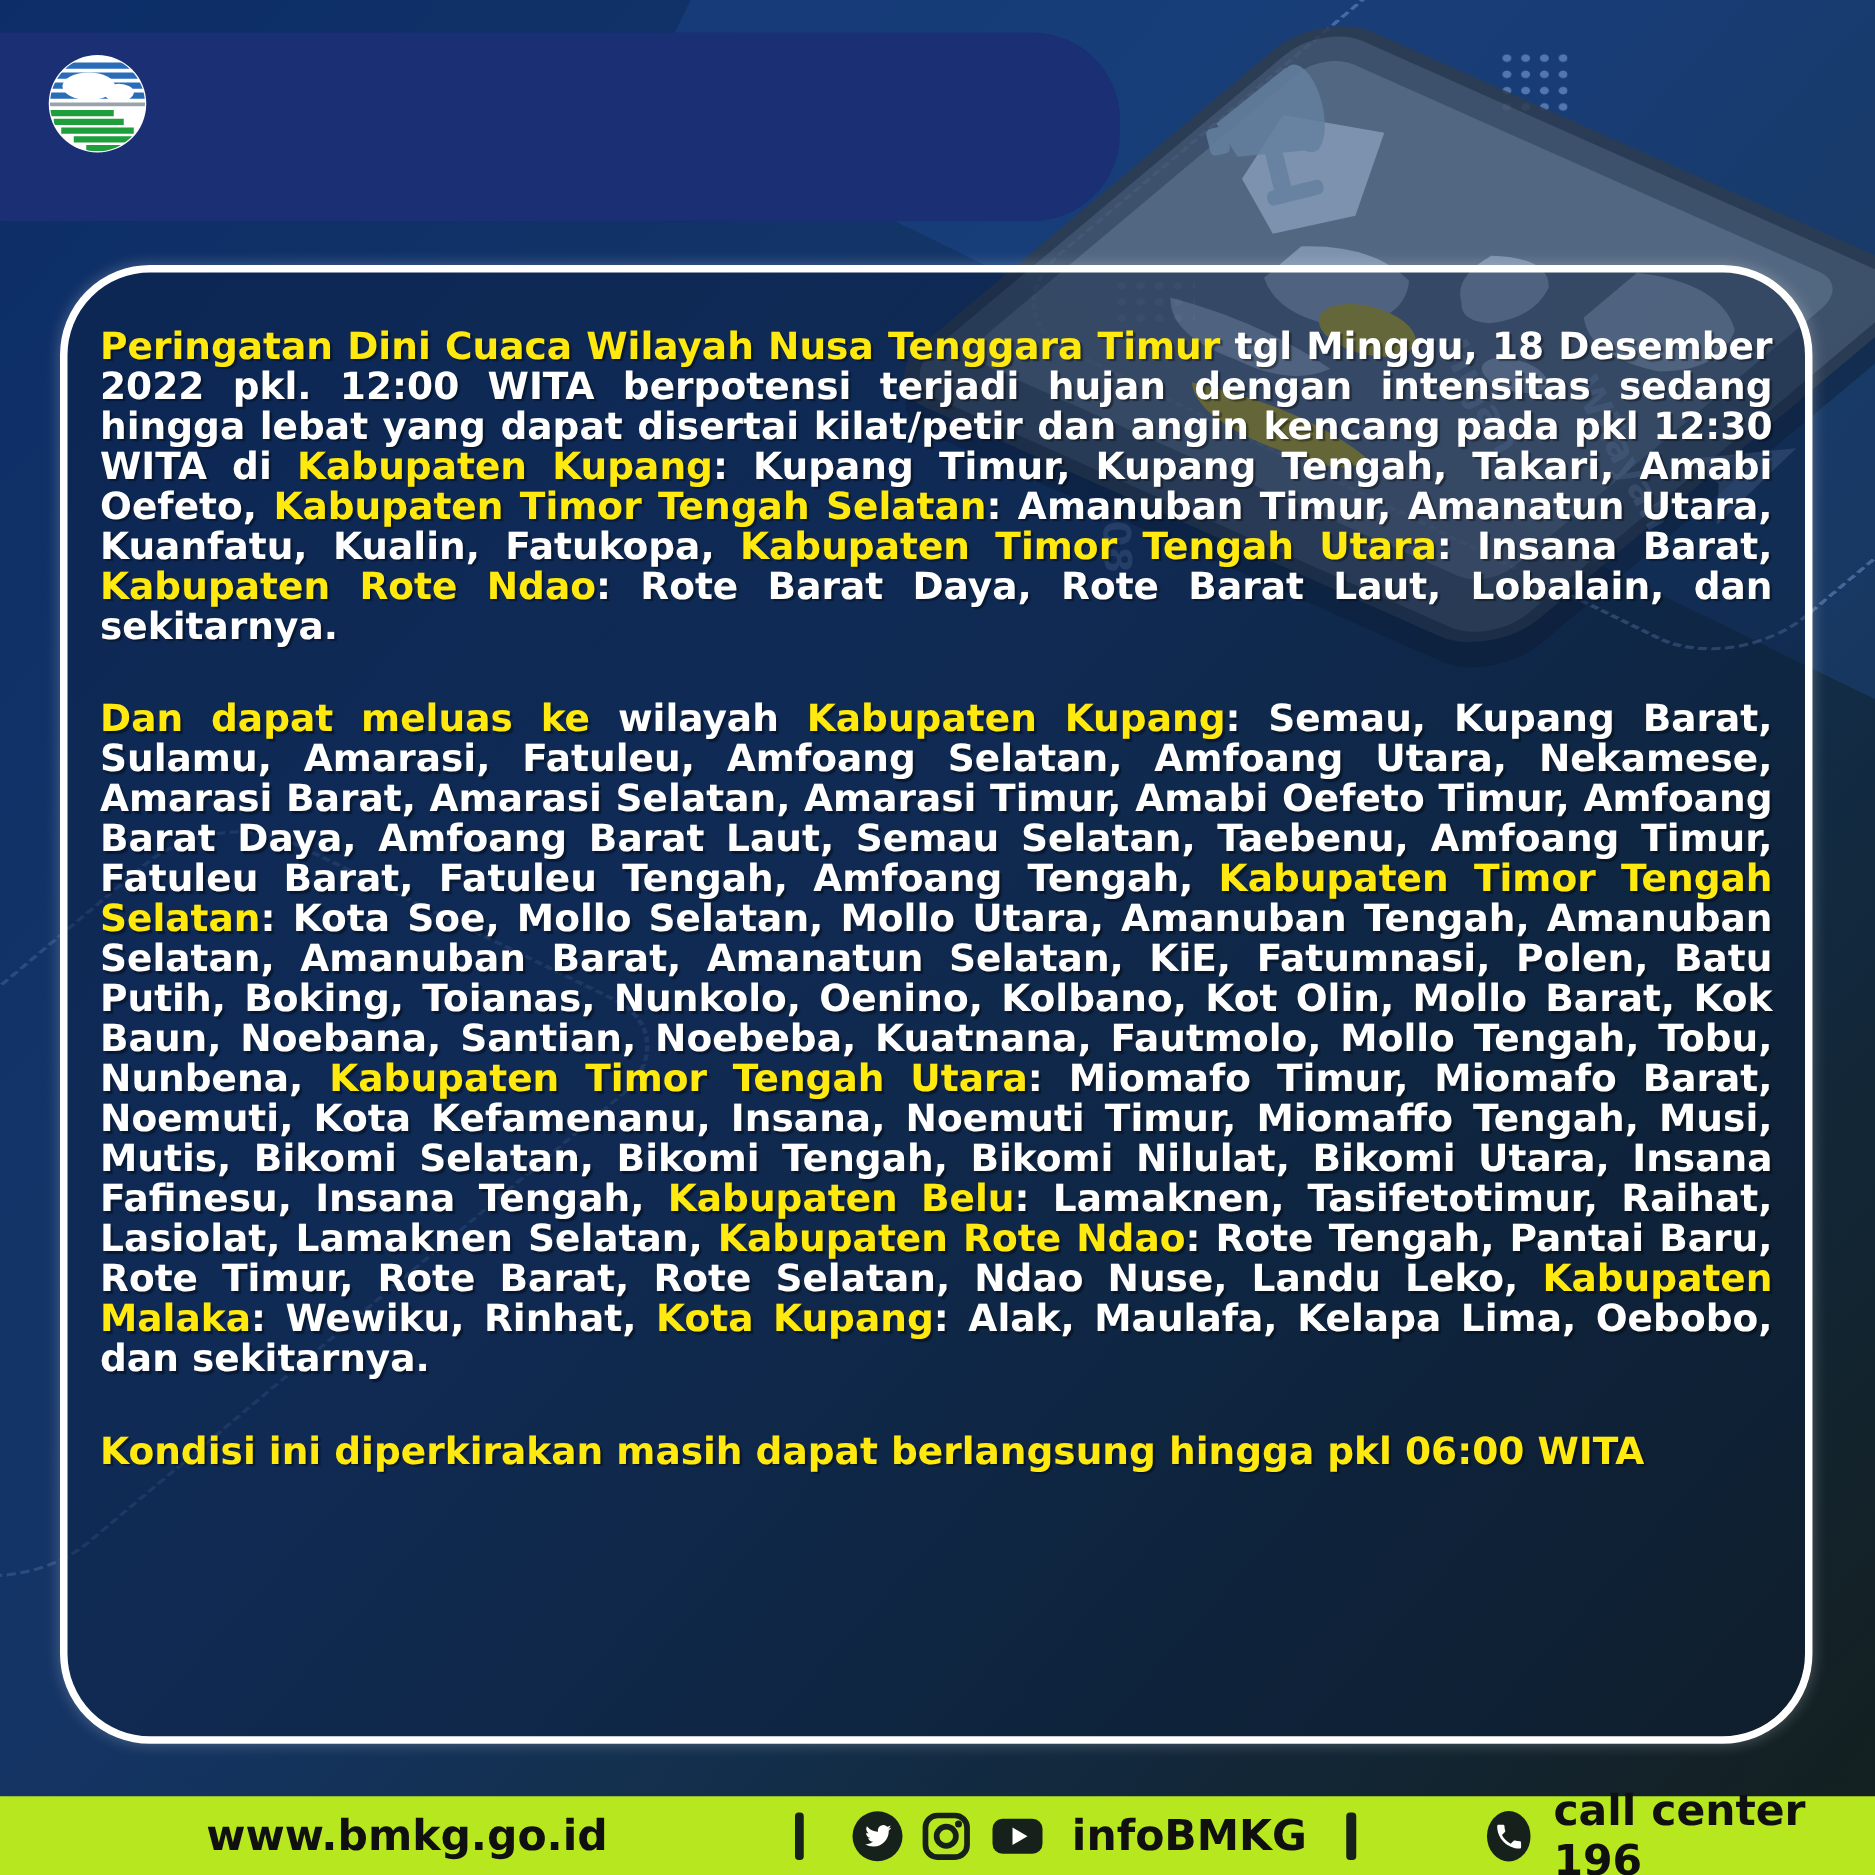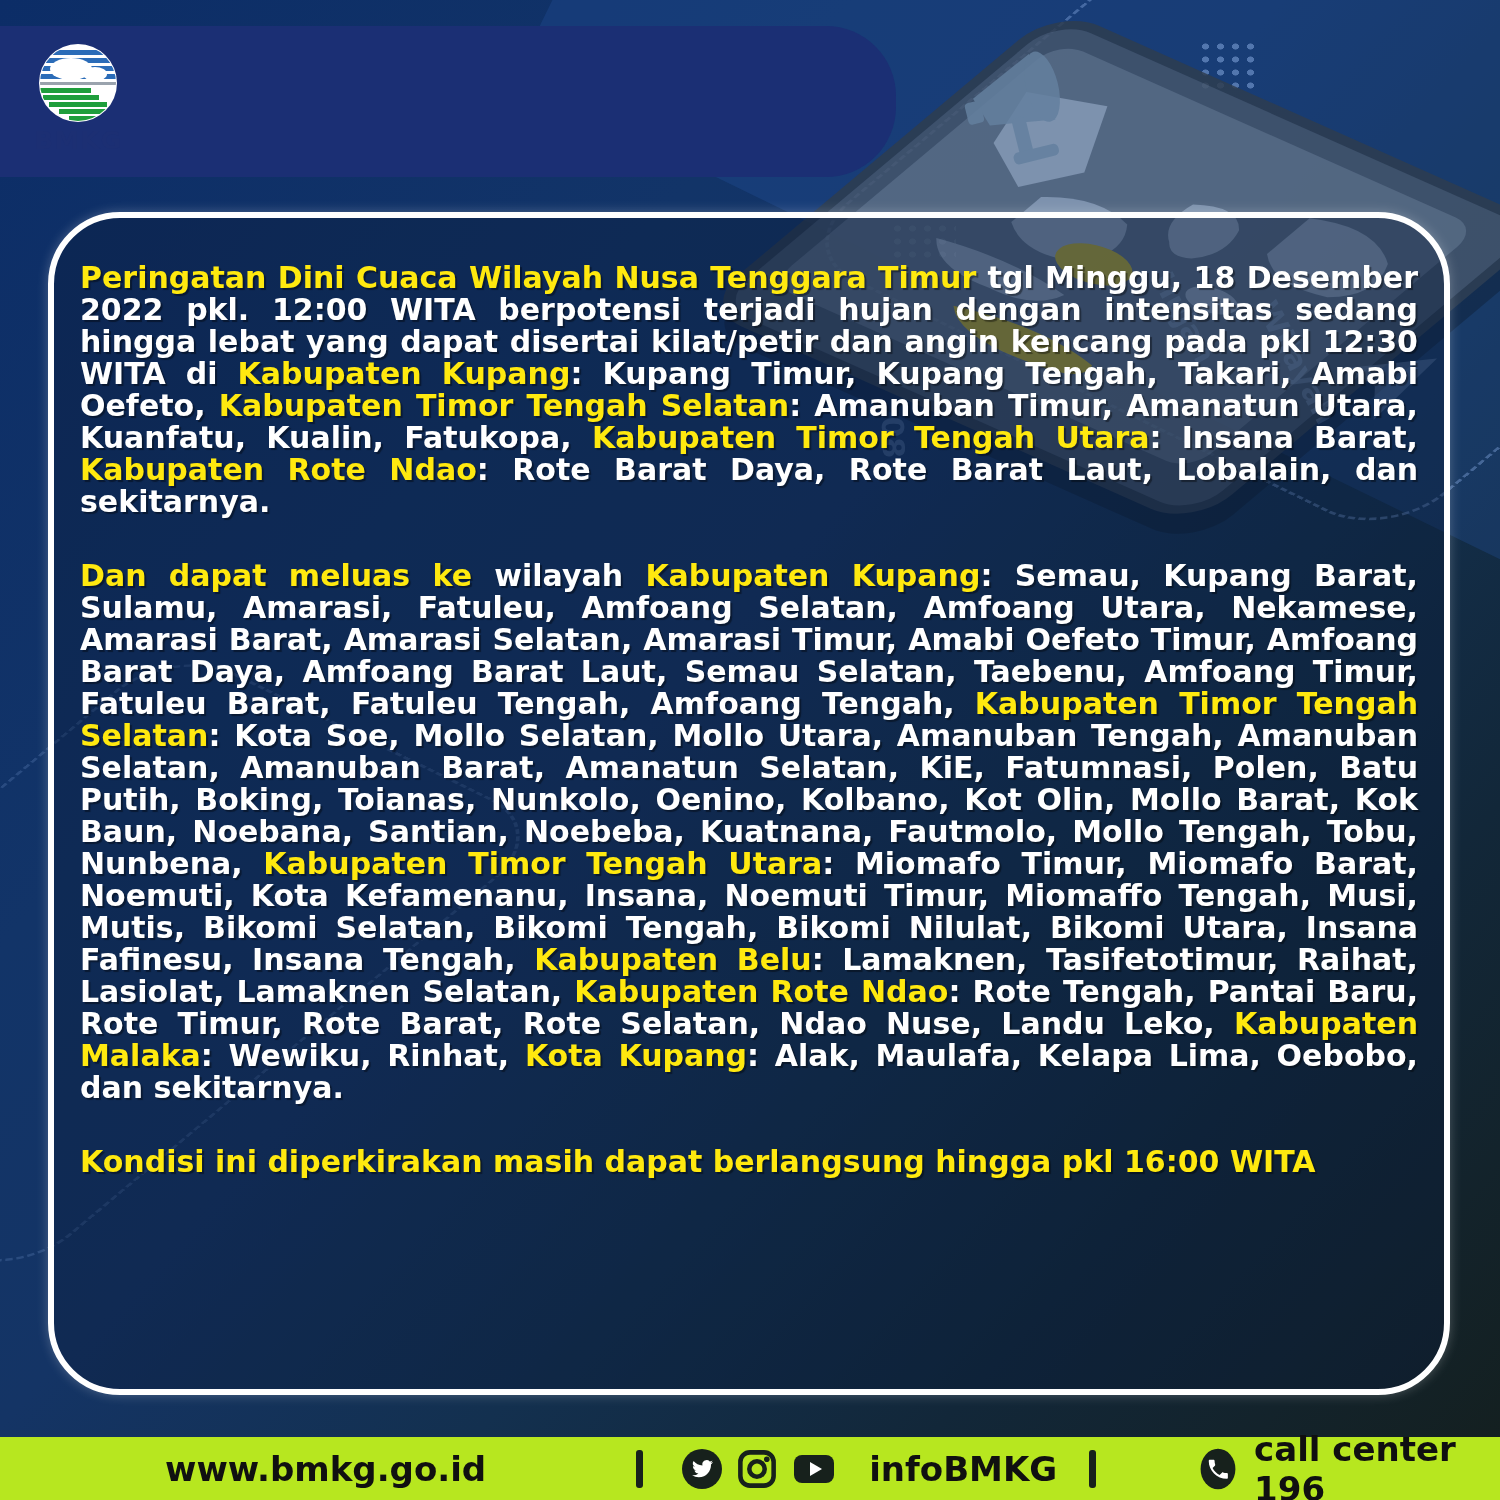--- a/index.html
+++ b/index.html
@@ -51,21 +51,21 @@
   .seg-y{color:#ffe90f;}
   .closing{color:#ffe90f;text-align:left;font-size:30px;font-weight:bold;}
 
   
   .footer{position:absolute;left:0;bottom:0;width:1500px;height:63px;background:#b7e71f;z-index:4;
           display:flex;align-items:center;color:#101010;font-weight:bold;font-size:34px;}
   .f-divider{display:inline-block;width:8px;height:38px;background:#17211c;border-radius:3px;}
   .f-site{margin-left:165px;}
   .d1{margin-left:150px;}
   .socials{display:flex;align-items:center;gap:13px;margin-left:38px;}
-  .f-handle{margin-left:32px;}
+  .f-handle{margin-left:20px;}
   .d2{margin-left:32px;}
   .phone-ic{margin-left:100px;display:flex;align-items:center;}
   .f-call{margin-left:14px;}
   .ic{display:block;}
 </style>
 </head>
 <body>
 
 <div class="page">
 
@@ -134,21 +134,21 @@
         </g>
       </svg>
       <div class="logo-label">BMKG</div>
     </div>
   </div>
 
   <div class="panel">
     <div class="panel-inner">
       <p class="para"><span class="seg-y">Peringatan Dini Cuaca Wilayah Nusa Tenggara Timur</span><span class="seg-w"> tgl Minggu, 18 Desember 2022 pkl. 12:00 WITA berpotensi terjadi hujan dengan intensitas sedang hingga lebat yang dapat disertai kilat/petir dan angin kencang pada pkl 12:30 WITA di </span><span class="seg-y">Kabupaten Kupang</span><span class="seg-w">: Kupang Timur, Kupang Tengah, Takari, Amabi Oefeto, </span><span class="seg-y">Kabupaten Timor Tengah Selatan</span><span class="seg-w">: Amanuban Timur, Amanatun Utara, Kuanfatu, Kualin, Fatukopa, </span><span class="seg-y">Kabupaten Timor Tengah Utara</span><span class="seg-w">: Insana Barat, </span><span class="seg-y">Kabupaten Rote Ndao</span><span class="seg-w">: Rote Barat Daya, Rote Barat Laut, Lobalain, dan sekitarnya.</span></p>
       <p class="para"><span class="seg-y">Dan dapat meluas ke</span><span class="seg-w"> wilayah </span><span class="seg-y">Kabupaten Kupang</span><span class="seg-w">: Semau, Kupang Barat, Sulamu, Amarasi, Fatuleu, Amfoang Selatan, Amfoang Utara, Nekamese, Amarasi Barat, Amarasi Selatan, Amarasi Timur, Amabi Oefeto Timur, Amfoang Barat Daya, Amfoang Barat Laut, Semau Selatan, Taebenu, Amfoang Timur, Fatuleu Barat, Fatuleu Tengah, Amfoang Tengah, </span><span class="seg-y">Kabupaten Timor Tengah Selatan</span><span class="seg-w">: Kota Soe, Mollo Selatan, Mollo Utara, Amanuban Tengah, Amanuban Selatan, Amanuban Barat, Amanatun Selatan, KiE, Fatumnasi, Polen, Batu Putih, Boking, Toianas, Nunkolo, Oenino, Kolbano, Kot Olin, Mollo Barat, Kok Baun, Noebana, Santian, Noebeba, Kuatnana, Fautmolo, Mollo Tengah, Tobu, Nunbena, </span><span class="seg-y">Kabupaten Timor Tengah Utara</span><span class="seg-w">: Miomafo Timur, Miomafo Barat, Noemuti, Kota Kefamenanu, Insana, Noemuti Timur, Miomaffo Tengah, Musi, Mutis, Bikomi Selatan, Bikomi Tengah, Bikomi Nilulat, Bikomi Utara, Insana Fafinesu, Insana Tengah, </span><span class="seg-y">Kabupaten Belu</span><span class="seg-w">: Lamaknen, Tasifetotimur, Raihat, Lasiolat, Lamaknen Selatan, </span><span class="seg-y">Kabupaten Rote Ndao</span><span class="seg-w">: Rote Tengah, Pantai Baru, Rote Timur, Rote Barat, Rote Selatan, Ndao Nuse, Landu Leko, </span><span class="seg-y">Kabupaten Malaka</span><span class="seg-w">: Wewiku, Rinhat, </span><span class="seg-y">Kota Kupang</span><span class="seg-w">: Alak, Maulafa, Kelapa Lima, Oebobo, dan sekitarnya.</span></p>
-      <p class="closing">Kondisi ini diperkirakan masih dapat berlangsung hingga pkl 16:00 WITA</p>
+      <p class="closing">Kondisi ini diperkirakan masih dapat berlangsung hingga pkl 06:00 WITA</p>
     </div>
   </div>
 
   <div class="footer">
     <span class="f-site">www.bmkg.go.id</span>
     <span class="f-divider d1"></span>
     <span class="socials">
       <svg class="ic" width="42" height="42" viewBox="0 0 42 42">
         <circle cx="21" cy="21" r="20" fill="#17211c"></circle>
         <path transform="translate(9 9) scale(1.0)" fill="#ffffff" d="M23.1 5.1c-.8.35-1.6.58-2.47.69a4.3 4.3 0 0 0 1.9-2.38c-.84.5-1.76.84-2.74 1.04a4.32 4.32 0 0 0-7.35 3.93A12.25 12.25 0 0 1 3.55 3.9a4.3 4.3 0 0 0 1.33 5.76 4.28 4.28 0 0 1-1.95-.54v.05a4.32 4.32 0 0 0 3.46 4.23c-.64.17-1.3.2-1.94.08a4.32 4.32 0 0 0 4.03 3A8.66 8.66 0 0 1 2.1 18.3a12.22 12.22 0 0 0 6.62 1.94c7.94 0 12.28-6.58 12.28-12.28l-.01-.56a8.7 8.7 0 0 0 2.11-2.3z"></path>

